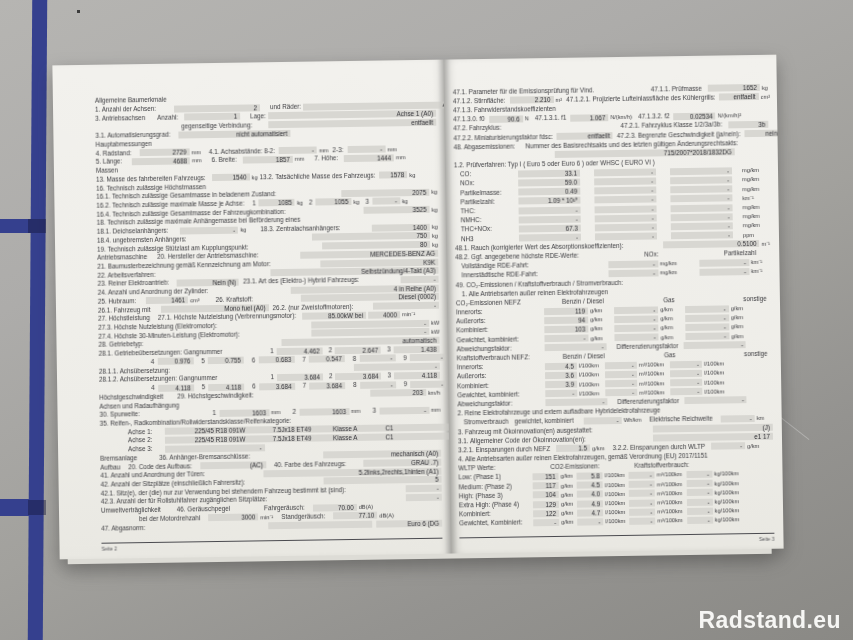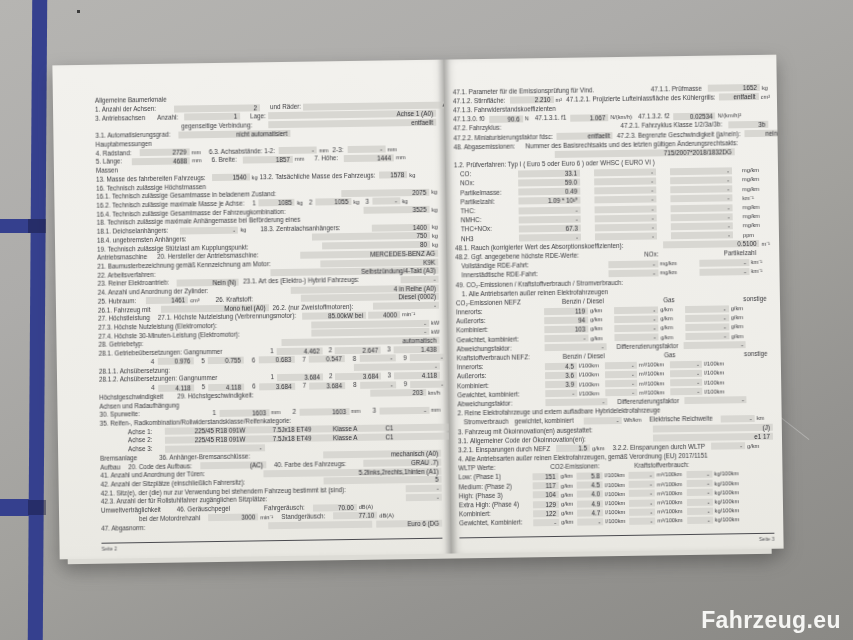--- a/index.html
+++ b/index.html
@@ -96,21 +96,21 @@
       </div>
       <div class="row">
         <span class="seg-t">Hauptabmessungen</span>
       </div>
       <div class="row">
         <span class="seg-t">4. Radstand:</span>
         <span class="seg-g" style="width: 8px;"></span>
         <span class="seg-b" style="width: 50px;">2729</span>
         <span class="seg-u">mm</span>
         <span class="seg-g" style="width: 8px;"></span>
-        <span class="seg-t">6.3. Achsabstände: 1-2:</span>
+        <span class="seg-t">4.1. Achsabstände: 8-2:</span>
         <span class="seg-g" style="width: 4px;"></span>
         <span class="seg-b" style="width: 38px;">-</span>
         <span class="seg-u">mm</span>
         <span class="seg-g" style="width: 4px;"></span>
         <span class="seg-t">2-3:</span>
         <span class="seg-g" style="width: 4px;"></span>
         <span class="seg-b" style="width: 38px;">-</span>
         <span class="seg-u">mm</span>
       </div>
       <div class="row">
@@ -941,13 +941,13 @@
         <span class="seg-u">m³/100km</span>
         <span class="seg-g" style="width: 4px;"></span>
         <span class="seg-b" style="width: 26px;">-</span>
         <span class="seg-u">kg/100km</span>
       </div>
       <div class="page-foot">Seite 3</div>
     </div>
   <div class="fold"></div>
 </div>
 
-<div class="watermark">Fahrzeug.eu</div>
+<div class="watermark">Radstand.eu</div>
 
 </body></html>

